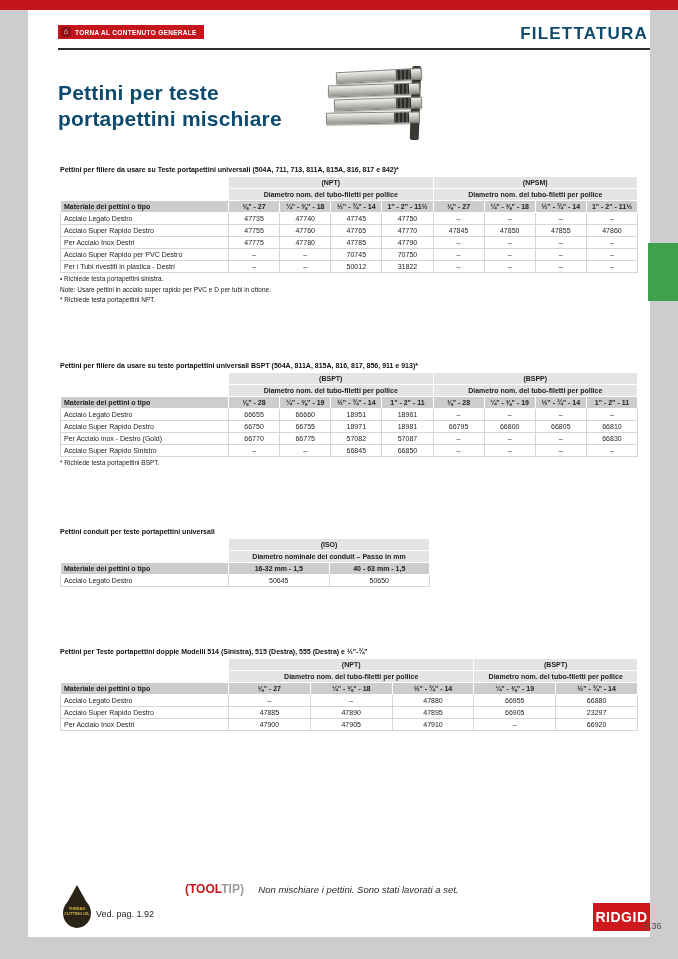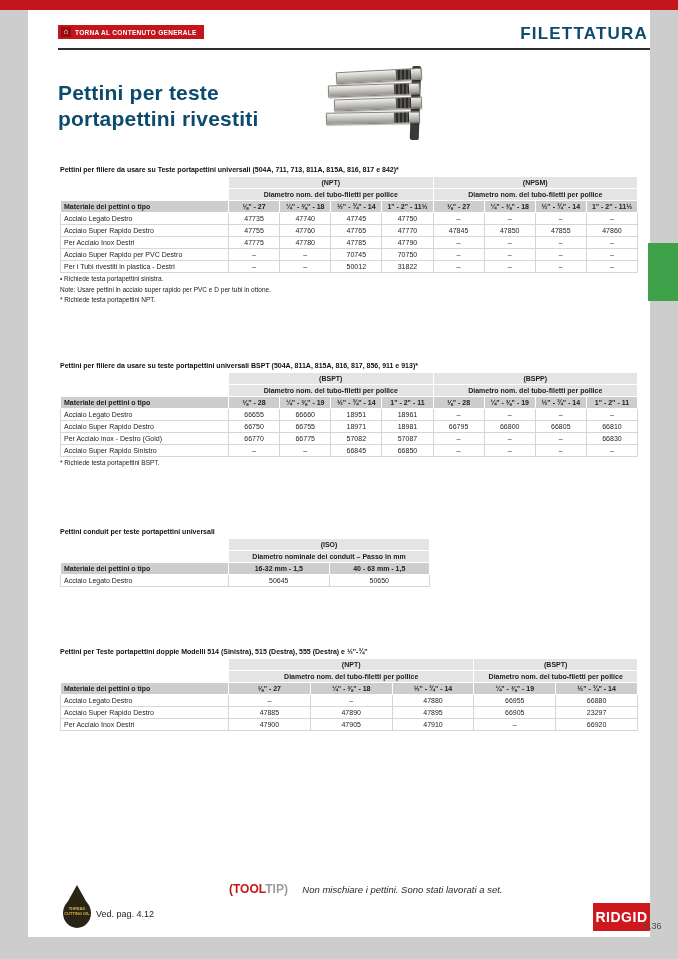--- a/index.html
+++ b/index.html
@@ -34,21 +34,21 @@
   table.ctab { border-collapse:collapse; width:100%; table-layout:fixed; }
   .ctab td { font-size:7px; line-height:9px; color:#1c1c1c; padding:1px 3px; height:10px; overflow:hidden; white-space:nowrap; }
   .ctab .blank { border:none; background:transparent; }
   .ctab .ghead, .ctab .gsub { background:#e4e4e4; border:1px solid #ffffff; font-weight:bold; text-align:center; }
   .ctab .lhead { background:#cdcdcd; border:1px solid #ffffff; font-weight:bold; text-align:left; }
   .ctab .chead { background:#cdcdcd; border:1px solid #ffffff; font-weight:bold; text-align:center; }
   .ctab .rlabel { border:1px solid #d6d6d6; text-align:left; }
   .ctab .val { border:1px solid #d6d6d6; text-align:center; }
   .fnote { font-size:6.5px; line-height:8.5px; color:#202020; margin-top:2px; }
 
-  .tooltip-row { position:absolute; left:157px; top:869px; white-space:nowrap;margin-left:44px; }
+  .tooltip-row { position:absolute; left:157px; top:869px; white-space:nowrap; }
   .tt-red { color:#c4151c; font-weight:bold; font-size:12px; }
   .tt-gray { color:#9c9c9c; font-weight:bold; font-size:12px; }
   .tt-text { font-style:italic; font-size:9.5px; color:#2b2b2b; margin-left:10px; }
 
   .oil-drop { position:absolute; left:34px; top:872px; width:30px; height:46px; }
   .drop-shape { position:absolute; bottom:0; left:1px; width:28px; height:30px; background:#292415; border-radius:50%; }
   .drop-shape::before { content:""; position:absolute; left:50%; top:-13px; transform:translateX(-50%); width:0; height:0; border-left:10px solid transparent; border-right:10px solid transparent; border-bottom:18px solid #292415; }
   .drop-text { position:absolute; top:8px; left:0; right:0; text-align:center; font-size:4px; line-height:5px; color:#d8b54a; font-weight:bold; }
 
   .ved-ref { position:absolute; left:68px; top:899px; font-size:9px; color:#1d1d1d; }
@@ -65,21 +65,21 @@
 
     <div class="back-btn">
       <span class="home-ic">⌂</span>
       <span>TORNA AL CONTENUTO GENERALE</span>
     </div>
     <div class="section-title">FILETTATURA</div>
     <div class="header-rule"></div>
 
     <h1 class="main-title">
       <span>Pettini per teste</span><br>
-      <span>portapettini rivestiti</span>
+      <span>portapettini mischiare</span>
     </h1>
 
     <div class="dies-photo">
       <div class="die-clamp"></div>
       <div class="die d1"></div>
       <div class="die d2"></div>
       <div class="die d3"></div>
       <div class="die d4"></div>
     </div>
 
@@ -355,19 +355,19 @@
     <div class="tooltip-row">
       <span class="tt-red">(TOOL</span><span class="tt-gray">TIP)</span>
       <span class="tt-text">Non mischiare i pettini. Sono stati lavorati a set.</span>
     </div>
 
     <div class="oil-drop">
       <div class="drop-shape">
         <span class="drop-text">THREAD CUTTING OIL</span>
       </div>
     </div>
-    <div class="ved-ref">Ved. pag. 4.12</div>
+    <div class="ved-ref">Ved. pag. 1.92</div>
     <div class="ridgid-logo">RIDGID</div>
   </div>
 
   <div class="green-tab"></div>
   <div class="page-num">5.36</div>
 </div>
 
 </body></html>

